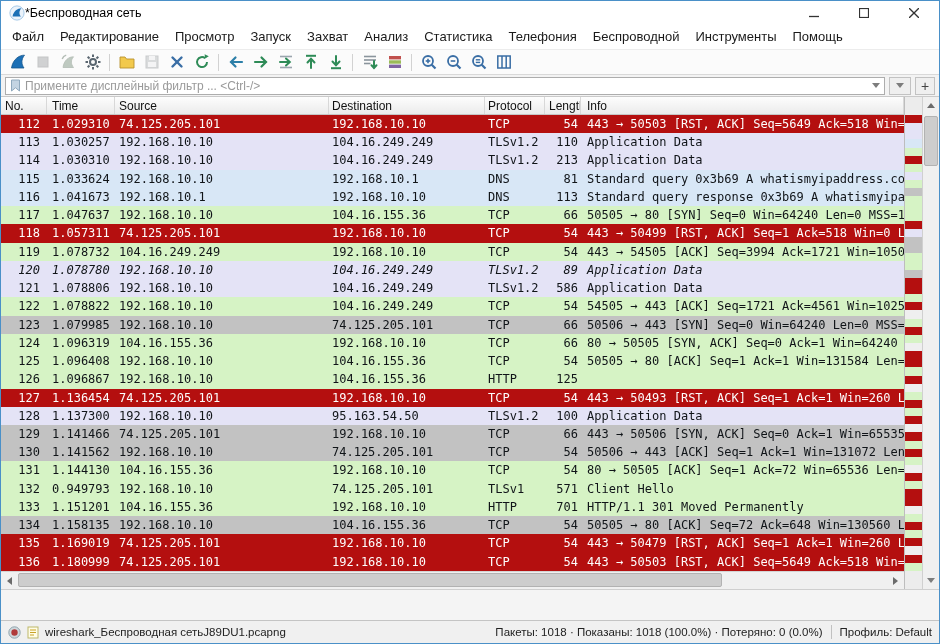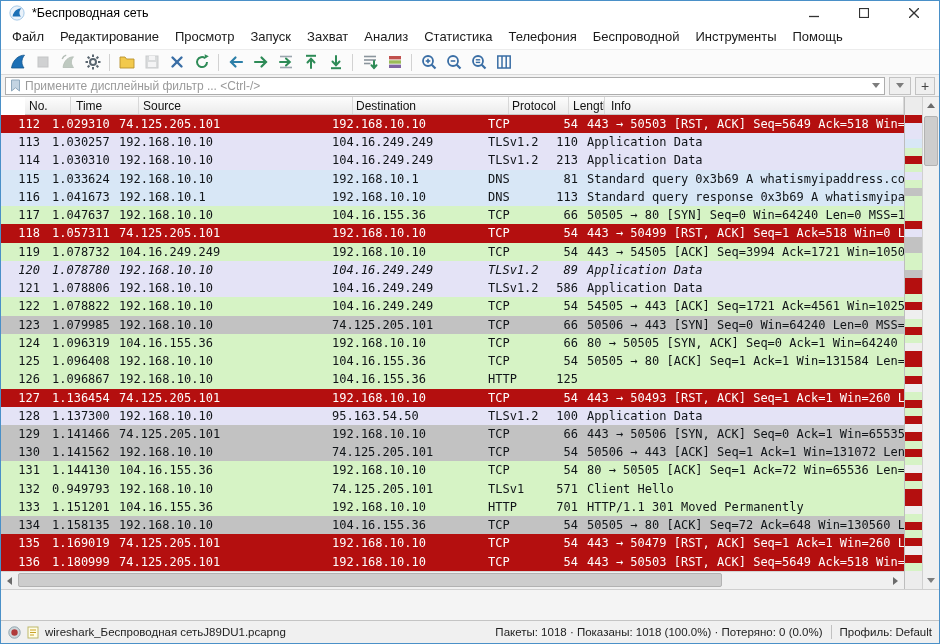--- a/index.html
+++ b/index.html
@@ -3,21 +3,21 @@
 <meta charset="utf-8">
 <style>
   * { box-sizing: border-box; margin: 0; padding: 0; }
   html,body { width:940px; height:644px; overflow:hidden; background:#fff;
               font-family:"Liberation Sans", sans-serif; }
   .window { width:940px; height:644px; border:1px solid #4a90c8; display:flex; flex-direction:column; background:#fff; }
 
   
   .titlebar { height:24px; display:flex; align-items:center; padding-left:8px; background:#fff; flex:0 0 auto; }
   .app-icon { width:16px; height:16px; display:flex; }
-  .title { font-size:12.5px; color:#000; margin-left:7px; }
+  .title { font-size:12.5px; color:#000; }
   .win-controls { margin-left:auto; display:flex; height:100%; }
   .win-btn { width:50px; height:24px; display:flex; align-items:center; justify-content:center; border:none; background:transparent; cursor:default; }
 
   
   .menubar { height:24px; display:flex; align-items:center; padding-left:3px; background:#fff; font-size:13px; color:#1a1a1a; flex:0 0 auto; }
   .menu-item { padding:0 8px; line-height:24px; }
 
   
   .toolbar { height:26px; display:flex; align-items:center; padding:0 4px; background:#fbfbfb; border-top:1px solid #ececec; border-bottom:1px solid #d9d9d9; flex:0 0 auto; }
   .tool-btn { width:25px; height:24px; display:flex; align-items:center; justify-content:center; border:none; background:transparent; }
@@ -33,21 +33,21 @@
   .tri-down { width:0; height:0; border-left:4px solid transparent; border-right:4px solid transparent; border-top:5px solid #7d7d7d; }
   .tri-up   { width:0; height:0; border-left:4px solid transparent; border-right:4px solid transparent; border-bottom:5px solid #6b6b6b; }
   .tri-left { width:0; height:0; border-top:4px solid transparent; border-bottom:4px solid transparent; border-right:5px solid #6b6b6b; }
   .tri-right{ width:0; height:0; border-top:4px solid transparent; border-bottom:4px solid transparent; border-left:5px solid #6b6b6b; }
   .filter-combo { width:22px; height:18px; border:1px solid #c2c2c2; background:#efefef; display:flex; align-items:center; justify-content:center; }
   .filter-add { width:20px; height:18px; border:1px solid #c2c2c2; background:#efefef; font-size:14px; line-height:14px; color:#444; display:flex; align-items:center; justify-content:center; }
 
   
   .main { height:492px; display:flex; flex:0 0 auto; }
   .packet-area { flex:1; min-width:0; display:flex; flex-direction:column; }
-  .table-header { height:18px; display:flex; background:linear-gradient(#fdfdfd,#ebebeb); border-bottom:1px solid #c6c6c6; font-size:12px; color:#111; flex:0 0 auto;margin-left:24px; }
+  .table-header { height:18px; display:flex; background:linear-gradient(#fdfdfd,#ebebeb); border-bottom:1px solid #c6c6c6; font-size:12px; color:#111; flex:0 0 auto; }
   .hcell { display:flex; align-items:center; border-right:1px solid #d8d8d8; padding-left:4px; overflow:hidden; white-space:nowrap; }
   .rows { height:456px; overflow:hidden; font-family:"DejaVu Sans Mono", monospace; font-size:12px; flex:0 0 auto; background:#fff; }
   .prow { display:flex; height:18.24px; line-height:18.3px; white-space:pre; }
   .pcell { overflow:hidden; }
   .c-no    { width:46px;  text-align:right; padding-right:7px; flex:0 0 auto; }
   .c-time  { width:68px;  padding-left:5px; flex:0 0 auto; }
   .c-src   { width:214px; padding-left:4px; flex:0 0 auto; }
   .c-dst   { width:156px; padding-left:3px; flex:0 0 auto; }
   .c-proto { width:60px;  padding-left:3px; flex:0 0 auto; }
   .c-len   { width:36px;  text-align:right; padding-right:3px; flex:0 0 auto; }

